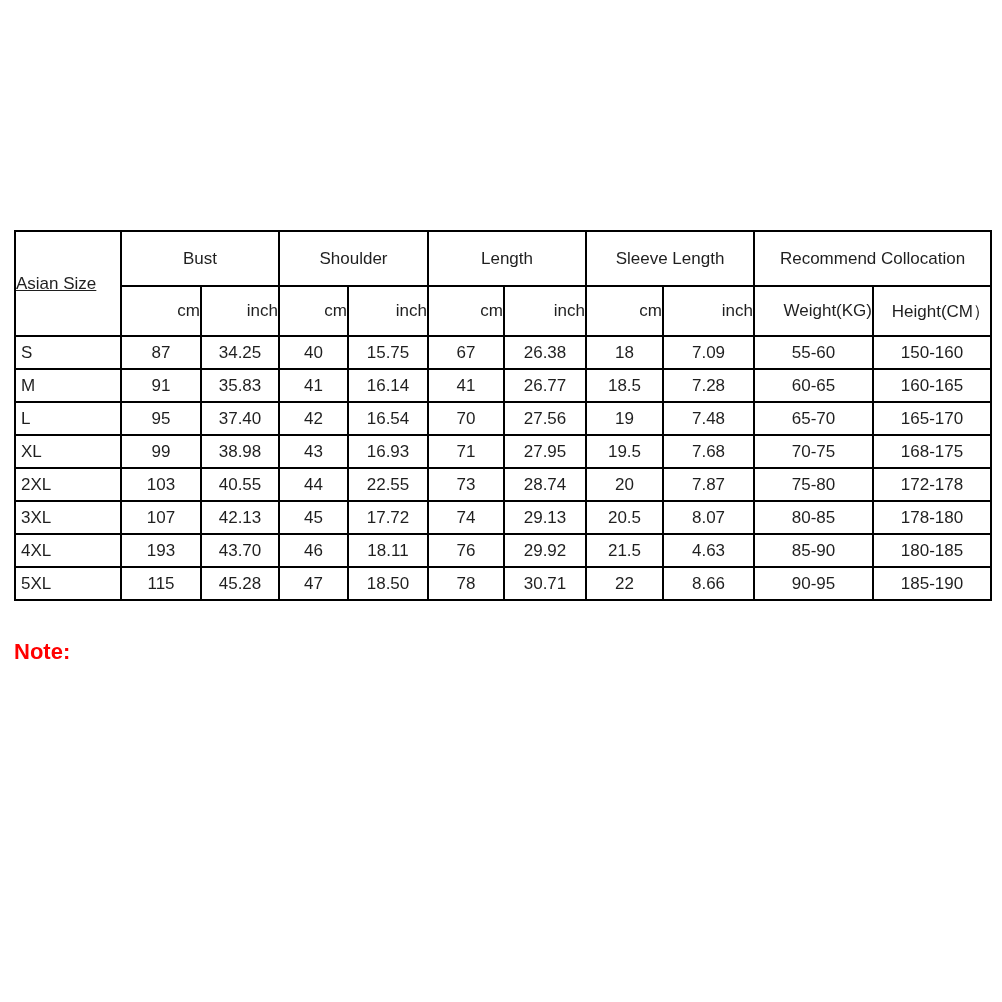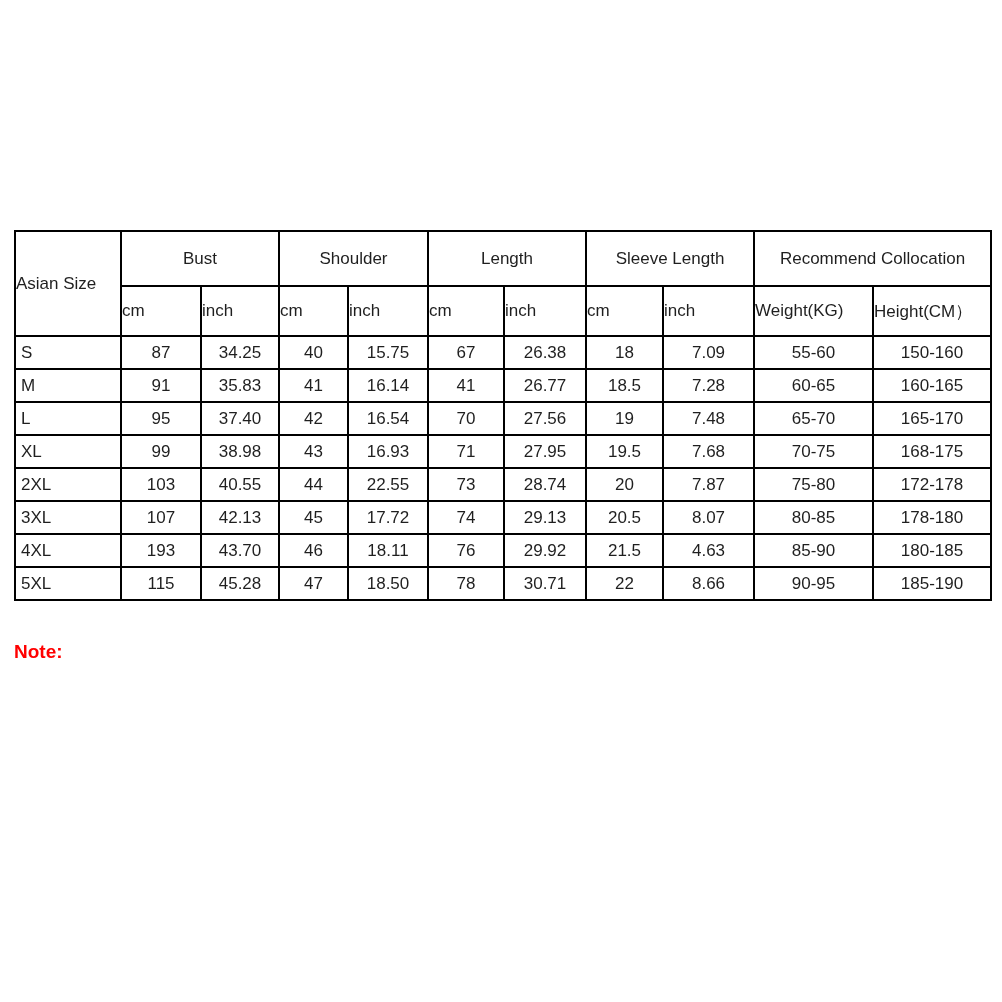--- a/index.html
+++ b/index.html
@@ -28,37 +28,37 @@
     border: 2px solid #000000;
     font-size: 17px;
     font-weight: normal;
     color: #1f1f1f;
     padding: 0;
     overflow: hidden;
     white-space: nowrap;
     vertical-align: middle;
   }
   .group-header-row th { height: 53px; text-align: center; margin-top: 30px; }
-  .sub-header-row th { height: 48px; text-align: left; padding-left: 5px; }
-  th.corner { text-align: left; padding-left: 6px; }
+  .sub-header-row th { height: 48px; text-align: right; padding-left: 5px; }
+  th.corner { text-align: left; padding-left: 6px; text-decoration: underline; }
   tbody td { height: 31px; text-align: center; }
   tbody td.size-cell { text-align: left; padding-left: 5px; }
   .notes {
     position: absolute;
     left: 14px;
     top: 639px;
     width: 978px;
     font-size: 17px;
     line-height: 26px;
     color: #2b2b2b;
   }
   .note-title {
     color: #ff0000;
     font-weight: bold;
-    font-size: 19px;
+    font-size: 22px;
     line-height: 26px;
   }
   .note-item { margin: 0; }
 </style>
 </head>
 <body>
 
 <div class="canvas">
 
   <table class="size-chart">

